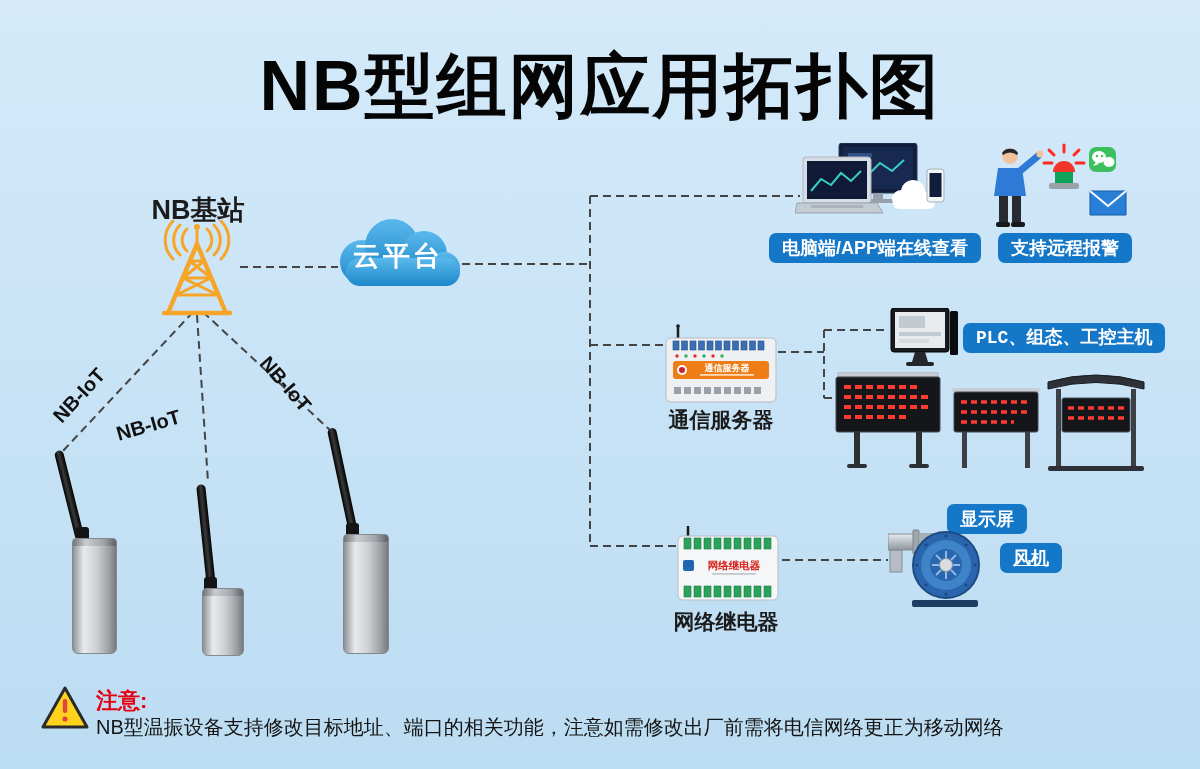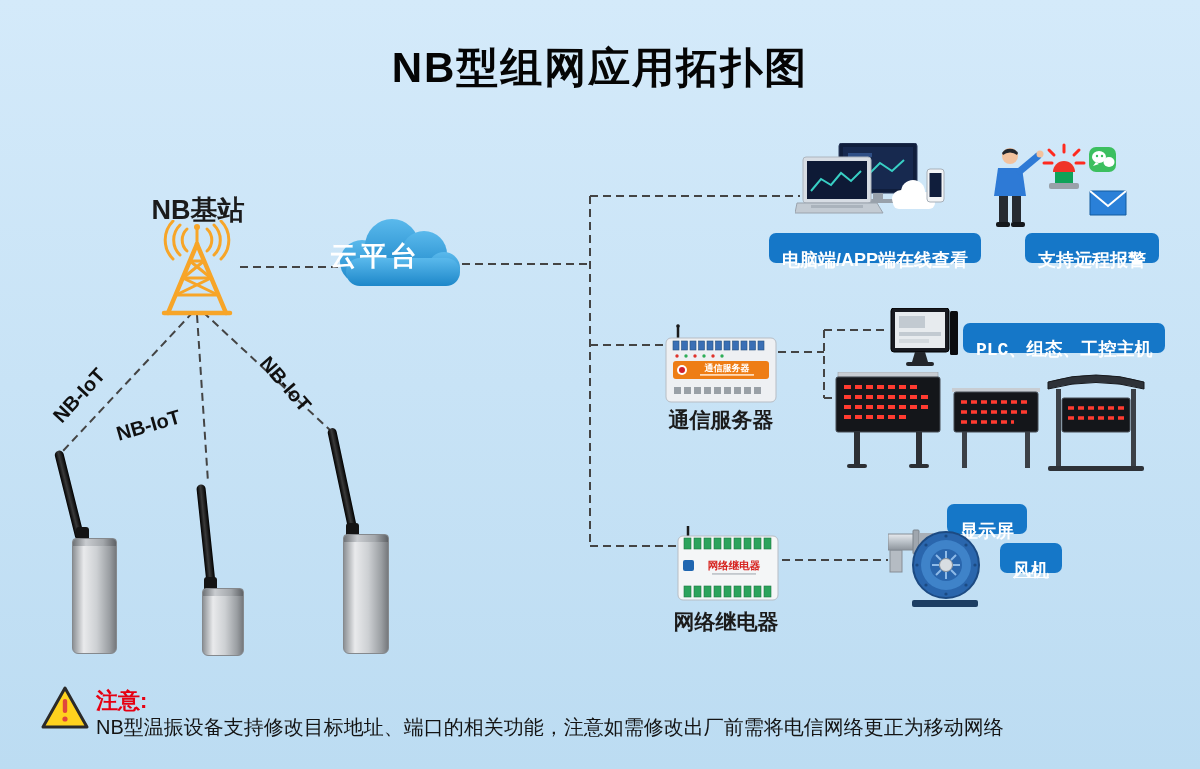--- a/index.html
+++ b/index.html
@@ -12,30 +12,30 @@
     position: relative;
     width: 1200px;
     height: 769px;
     overflow: hidden;
     background: linear-gradient(180deg, var(--background-top,#d4eafa) 0%, var(--background-bottom,#bcdcf2) 100%);
   }
   .abs { position:absolute; }
   .title {
     position:absolute; top:40px; left:0; right:0;
     text-align:center;
-    font-size:42px; font-weight:900; color:#050505;
+    font-size:70px; font-weight:900; color:#050505;
     letter-spacing:2px;
   }
   .pill {
     position:absolute;
     background: var(--label-pill,#1577c8);
     color:#fff;
     font-size:18px; font-weight:700;
     line-height:30px; height:30px;
-    padding:12px 13px;
+    padding:0 13px;
     border-radius:7px;
     white-space:nowrap;
     text-align:center;
   }
   .node-label {
     position:absolute;
     color:#1b1b1b;
     font-weight:700;
     font-size:21px;
     text-align:center;
@@ -43,21 +43,21 @@
   }
   .nbiot {
     position:absolute;
     font-size:20px; font-weight:800; color:#101010;
     white-space:nowrap;
     transform-origin:left center;
   }
   .cloud-label {
     position:absolute;
     left:330px; top:238px; width:136px;
-    text-align:left;
+    text-align:center;
     color:#ffffff; font-size:27px; font-weight:800;
     letter-spacing:3px;
   }
   
   .sensor-body {
     position:absolute;
     border:1px solid #85898d;
     border-radius:4px 4px 6px 6px;
     background: linear-gradient(90deg,#8e9296 0%,#e9eaec 25%,#cdd0d3 55%,#9a9ea2 85%,#76797d 100%);
   }
@@ -224,21 +224,21 @@
     <rect x="63" y="40" width="30" height="6" rx="2" fill="#99a1a9"></rect>
     <rect x="103" y="4" width="27" height="25" rx="7" fill="#3cbf5f"></rect>
     <ellipse cx="113" cy="14" rx="7" ry="6" fill="#fff"></ellipse>
     <path d="M110 19 l-3 4 l6 -2 z" fill="#fff"></path>
     <ellipse cx="123" cy="19" rx="5.5" ry="5" fill="#fff"></ellipse>
     <circle cx="111" cy="13" r="1.2" fill="#3cbf5f"></circle>
     <circle cx="116" cy="13" r="1.2" fill="#3cbf5f"></circle>
     <polygon points="104,48 140,48 140,72 104,72" fill="#2a80d8" stroke="#135a9e"></polygon>
     <polyline points="104,48 122,63 140,48" fill="none" stroke="#fff" stroke-width="2"></polyline>
   </svg>
-  <div class="pill" style="left:998px;top:233px;margin-left:27px;">支持远程报警</div>
+  <div class="pill" style="left:998px;top:233px;">支持远程报警</div>
 
   <svg class="abs" style="left:664px;top:324px;" width="114" height="82" viewBox="0 0 114 82">
     <path d="M14 14 V2" stroke="#1b1b1b" stroke-width="2.5" stroke-linecap="round"></path>
     <circle cx="14" cy="2" r="1.8" fill="#1b1b1b"></circle>
     <rect x="2" y="14" width="110" height="64" rx="5" fill="#eef0f3" stroke="#b7bdc4"></rect>
     <g fill="#3a6fb5" stroke="#27537f" stroke-width="0.6">
       <rect x="9" y="17" width="6" height="9"></rect>
         <rect x="17.5" y="17" width="6" height="9"></rect>
       <rect x="26" y="17" width="6" height="9"></rect>
         <rect x="34.5" y="17" width="6" height="9"></rect>

